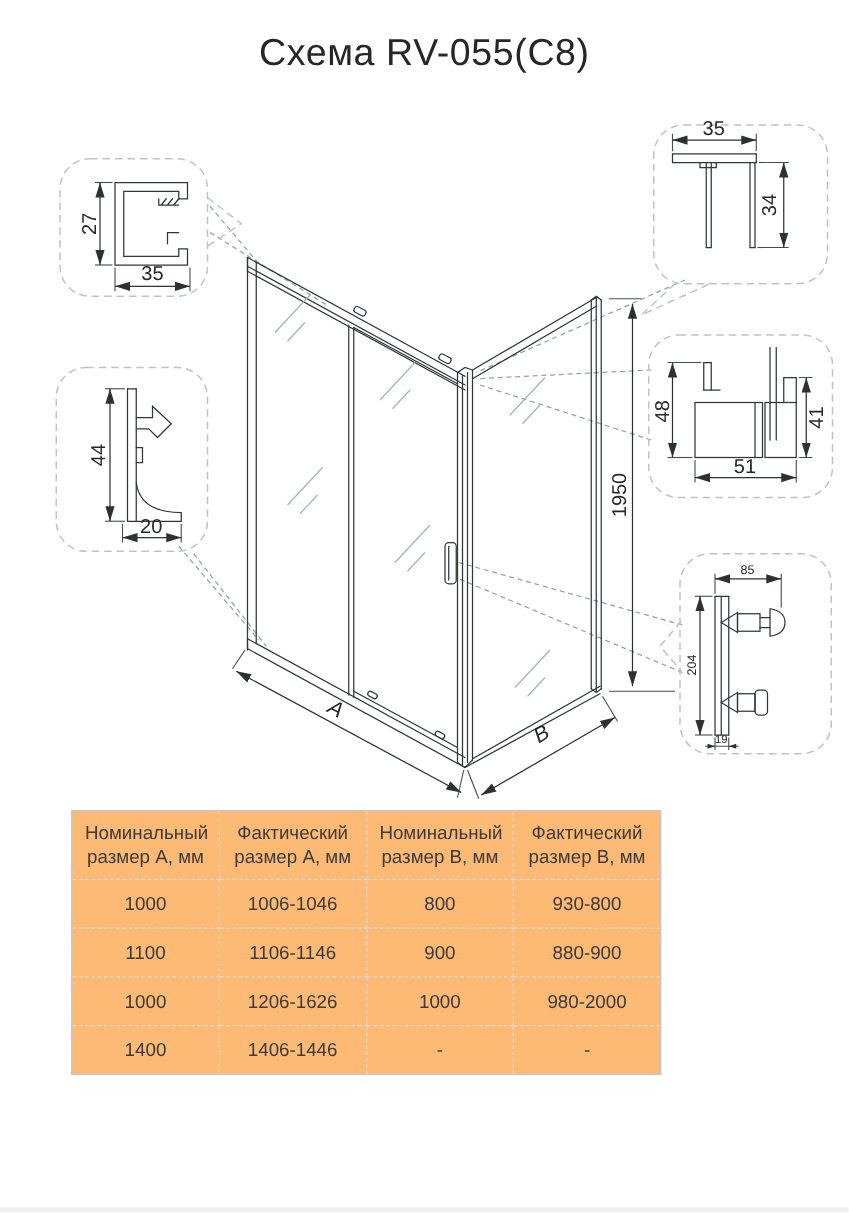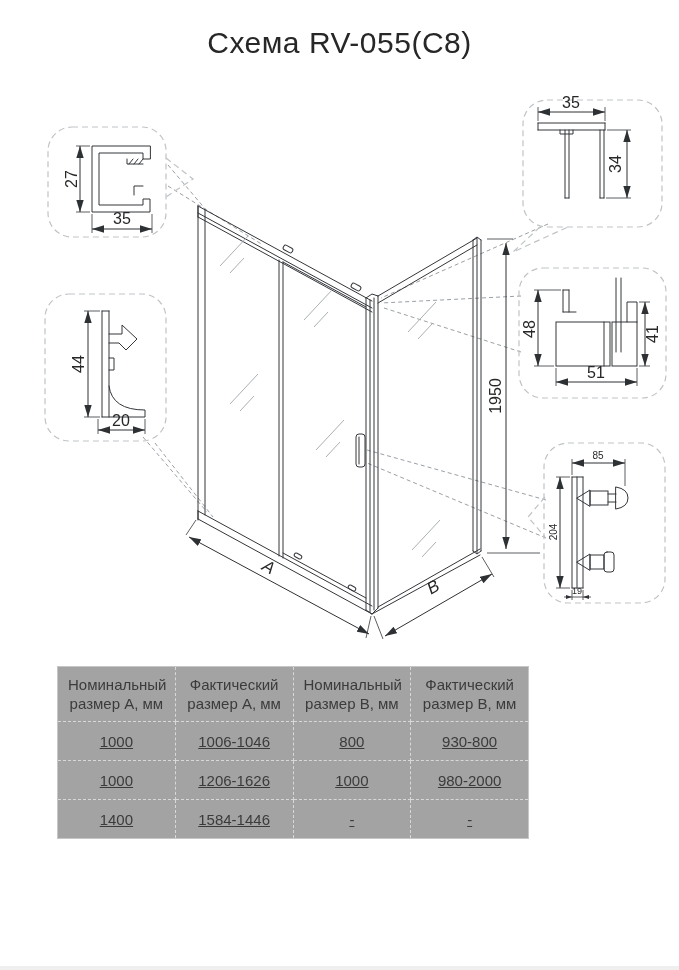--- a/index.html
+++ b/index.html
@@ -13,27 +13,27 @@
   .dim{stroke:#2e3134;stroke-width:1;fill:none;
        marker-start:url(#arr);marker-end:url(#arr);}
   .ext{stroke:#4a4d50;stroke-width:.9;}
   .lead{stroke:#9aa0a5;stroke-width:1;stroke-dasharray:4 3;fill:none;}
   .bub{stroke:#bfc3c6;stroke-width:1.2;stroke-dasharray:6 4;fill:none;}
   .glass{stroke:#aab0b4;stroke-width:1;}
   .dimtxt{font-size:16px;}
   .smalltxt{font-size:10px;}
   .tinytxt{font-size:9px;}
   .ab{font-style:italic;font-size:17px;}
-  .tbl{position:absolute;left:57px;top:666px;width:472px;border-collapse:collapse;
-       table-layout:fixed;font-size:15px;color:#3b3b3b;background:#a3a3a3;
+  .tbl{position:absolute;left:57px;top:648px;width:472px;border-collapse:collapse;
+       table-layout:fixed;font-size:15px;color:#3b3b3b;background:#fdba74;
        border:1px solid #c6c6c6;}
   .tbl th,.tbl td{border:1px dashed #d8d8d8;text-align:center;vertical-align:middle;
        font-weight:normal;padding:0;}
   .tbl th{height:54px;line-height:19px;padding:0 10px;}
-  .tbl td{height:38px;text-decoration:underline;}
+  .tbl td{height:38px;}
   .edge{position:absolute;left:0;top:966px;width:679px;height:4px;background:#efefef;}
 </style>
 </head>
 <body>
 
 <div class="page">
   <div class="title">Схема RV-055(C8)</div>
 
   <svg width="679" height="648" viewBox="0 0 679 648">
     <defs>
@@ -270,28 +270,34 @@
       </tr>
     </thead>
     <tbody>
       <tr>
         <td>1000</td>
         <td>1006-1046</td>
         <td>800</td>
         <td>930-800</td>
       </tr>
       <tr>
+        <td>1100</td>
+        <td>1106-1146</td>
+        <td>900</td>
+        <td>880-900</td>
+      </tr>
+      <tr>
         <td>1000</td>
         <td>1206-1626</td>
         <td>1000</td>
         <td>980-2000</td>
       </tr>
       <tr>
         <td>1400</td>
-        <td>1584-1446</td>
+        <td>1406-1446</td>
         <td>-</td>
         <td>-</td>
       </tr>
     </tbody>
   </table>
 
   <div class="edge"></div>
 </div>
 
 </body></html>

